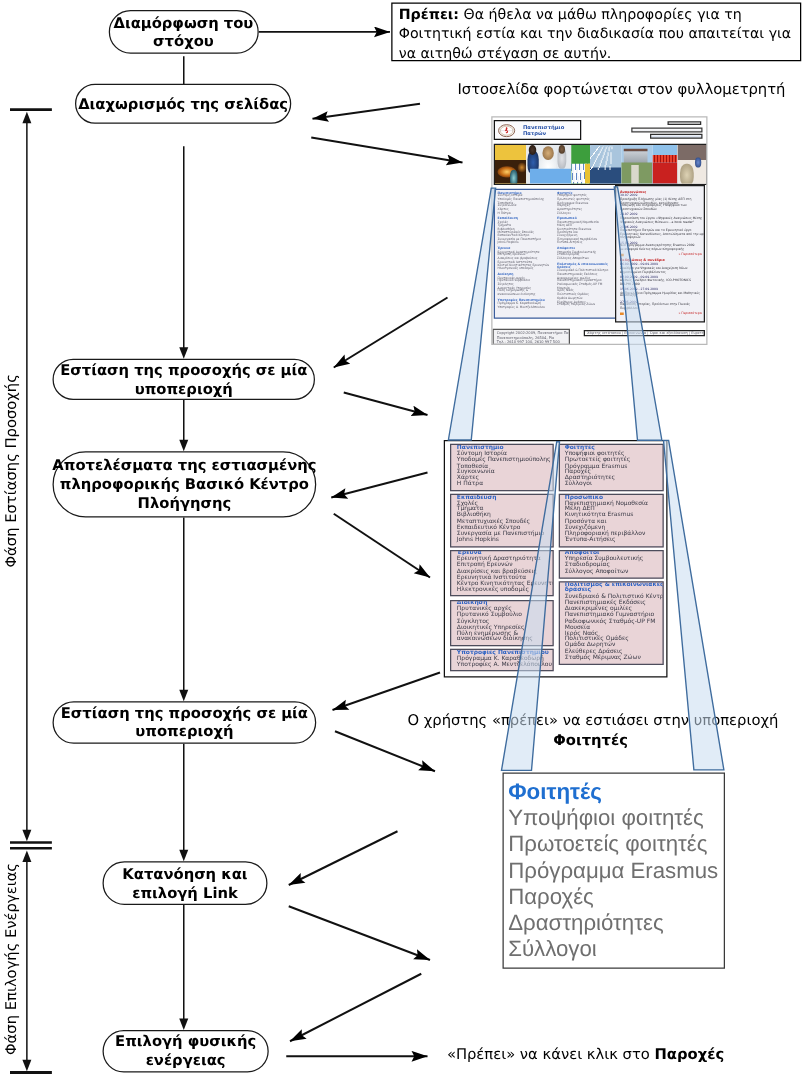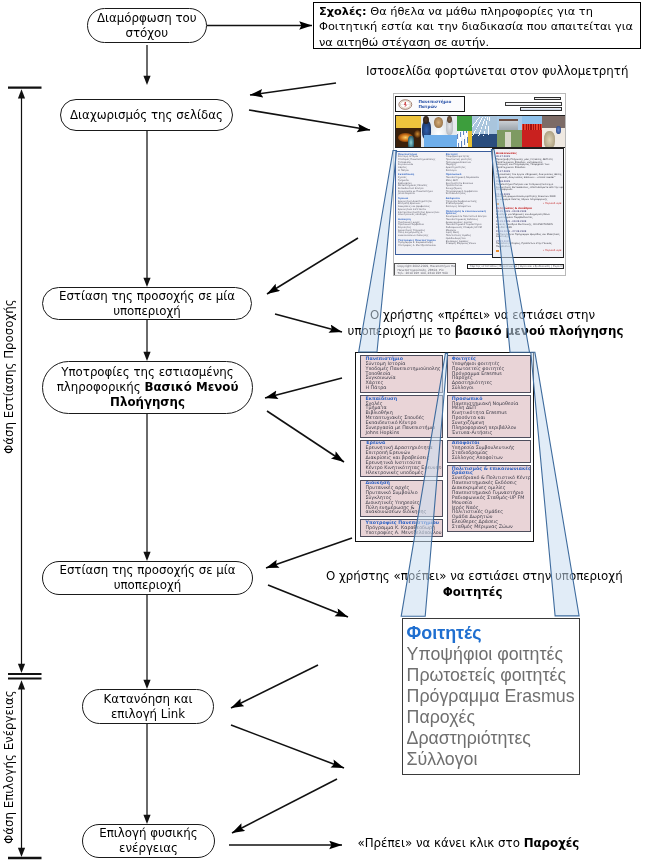--- a/index.html
+++ b/index.html
@@ -9,21 +9,21 @@
        -webkit-font-smoothing:antialiased;}
   .stage{position:absolute;left:0;top:0;width:646px;height:860px;}
   svg.layer{position:absolute;left:0;top:0;width:646px;height:860px;overflow:visible;pointer-events:none;z-index:3;}
   #cones polygon{fill:#c9dcf0;fill-opacity:.55;stroke:#3f6c9e;stroke-width:1.1;}
   #arrows line{stroke:#111;fill:none;}
   #arrows path{fill:#111;stroke:none;}
 
   
   .node{position:absolute;border:1px solid #1a1a1a;border-radius:60px;background:#fff;
         display:flex;align-items:center;justify-content:center;text-align:center;
-        font-size:11.8px;line-height:14.8px;box-sizing:border-box;z-index:6;}
+        font-size:11.8px;line-height:14.8px;box-sizing:border-box;z-index:6;font-weight:bold;}
   .node>div>span,.node>div>b{display:block;white-space:nowrap;}
   .node span span,.node span b{display:inline;white-space:nowrap;}
 
   
   .vlabel{position:absolute;font-size:11.8px;white-space:nowrap;line-height:14px;
           transform-origin:0 0;transform:rotate(-90deg);z-index:5;}
 
   
   .ann{position:absolute;font-size:11.8px;line-height:15.2px;white-space:nowrap;z-index:7;}
   .ann b{font-weight:bold;}
@@ -162,37 +162,37 @@
   <div class="vlabel" style="left:2px;top:453.5px;">Φάση Εστίασης Προσοχής</div>
   <div class="vlabel" style="left:2px;top:843.5px;">Φάση Επιλογής Ενέργειας</div>
 
   <div class="node" style="left:86.5px;top:8.3px;width:120.5px;height:35px;">
     <div>
         <span>Διαμόρφωση του</span>
         <span>στόχου</span>
       </div>
   </div>
 
-  <div class="node" style="left:60px;top:99px;width:173px;height:32px;">
+  <div class="node" style="left:60px;top:67px;width:173px;height:32px;">
     <div>
         <span>Διαχωρισμός της σελίδας</span>
       </div>
   </div>
 
   <div class="node" style="left:42px;top:287px;width:210px;height:33px;">
     <div>
         <span>Εστίαση της προσοχής σε μία</span>
         <span>υποπεριοχή</span>
       </div>
   </div>
 
   <div class="node" style="left:42px;top:361px;width:211px;height:53px;">
     <div>
-        <span style="display:block">Υποτροφίες της εστιασμένης</span>
-        <span style="display:block"><span>πληροφορικής </span><b>Βασικό Μενού</b></span>
+        <span style="display:block">Αποτελέσματα της εστιασμένης</span>
+        <span style="display:block"><span>πληροφορικής </span><b>Βασικό Κέντρο</b></span>
         <b style="display:block">Πλοήγησης</b>
       </div>
   </div>
 
   <div class="node" style="left:42px;top:561px;width:211px;height:34px;">
     <div>
         <span>Εστίαση της προσοχής σε μία</span>
         <span>υποπεριοχή</span>
       </div>
   </div>
@@ -205,31 +205,27 @@
   </div>
 
   <div class="node" style="left:82px;top:689px;width:132px;height:35px;">
     <div>
         <span>Κατανόηση και</span>
         <span>επιλογή Link</span>
       </div>
   </div>
 
   <div id="goalbox" style="left:313px;top:2px;width:328px;height:47px;white-space:nowrap;">
-    <b>Σχολές:</b><span> Θα ήθελα να μάθω πληροφορίες για τη</span><br>
+    <b>Πρέπει:</b><span> Θα ήθελα να μάθω πληροφορίες για τη</span><br>
     <span>Φοιτητική εστία και την διαδικασία που απαιτείται για</span><br>
     <span>να αιτηθώ στέγαση σε αυτήν.</span>
   </div>
 
   <div class="ann" style="left:366px;top:64px;">Ιστοσελίδα φορτώνεται στον φυλλομετρητή</div>
 
-  <div class="ann" style="left:347.6px;top:306.5px;line-height:16.4px;">
-    <div style="padding-left:22.3px">Ο χρήστης «πρέπει» να εστιάσει στην</div>
-    <div><span>υποπεριοχή με το </span><b>βασικό μενού πλοήγησης</b></div>
-  </div>
 
   <div class="ann" style="left:326px;top:568px;text-align:center;width:293px;line-height:16.4px;">
     <div style="text-align:left">Ο χρήστης «πρέπει» να εστιάσει στην υποπεριοχή</div>
     <b>Φοιτητές</b>
   </div>
 
 
   <div class="ann" style="left:357.5px;top:835.5px;">
     <span>«Πρέπει» να κάνει κλικ στο </span><b>Παροχές</b>
   </div>

